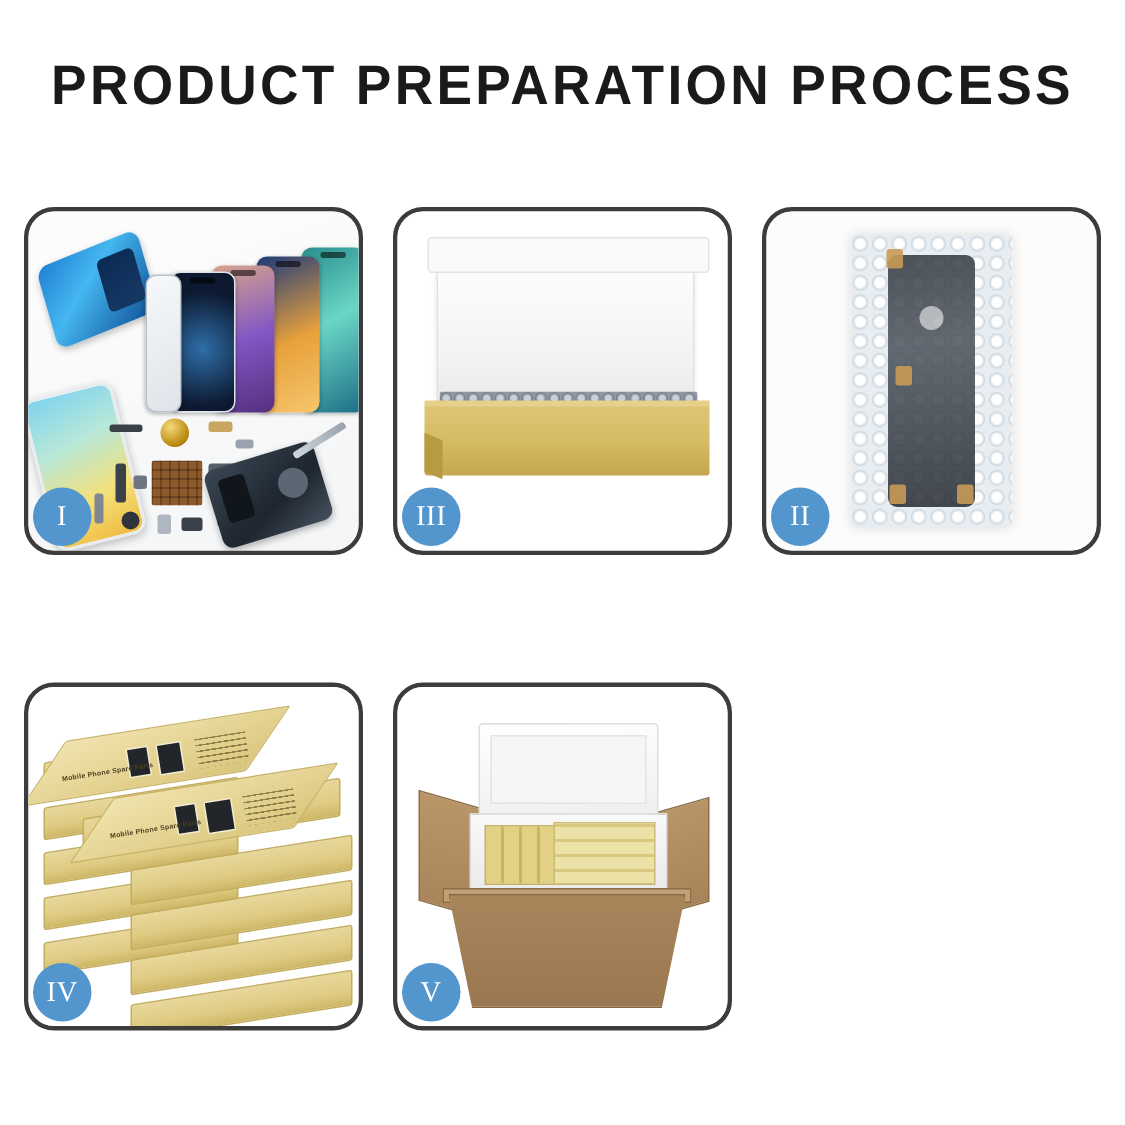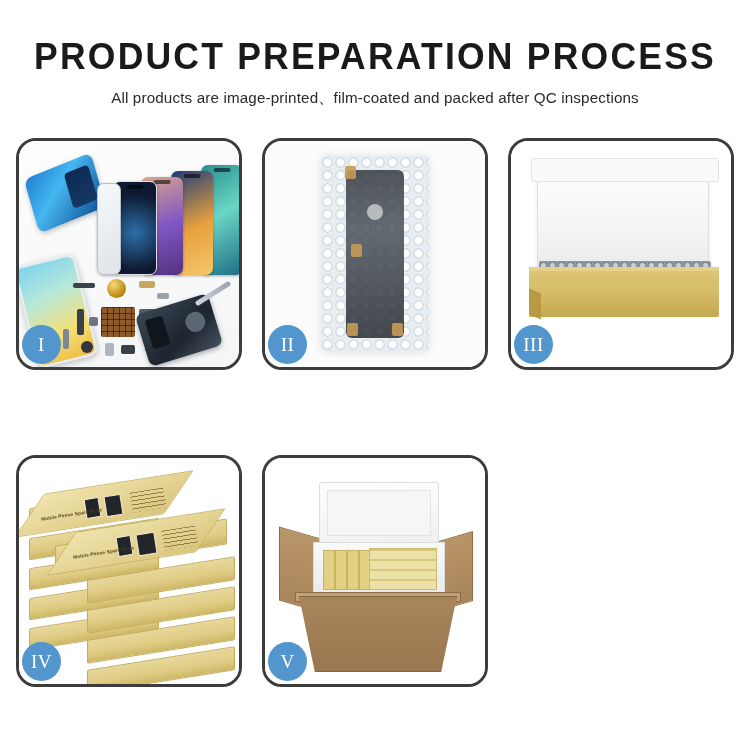--- a/index.html
+++ b/index.html
@@ -391,21 +391,20 @@
   .tv-1 { left: 42px; top: 96px; }
   .tv-2 { left: 42px; top: 160px; }
 </style>
 </head>
 <body>
 
 <div class="page">
 
   <div class="header">
     <div class="main-title">PRODUCT PREPARATION PROCESS</div>
-    <div class="sub-title">All products are image-printed、film-coated and packed after QC inspections</div>
   </div>
 
   <div class="grid">
 
     <div class="card">
       <div class="card-inner p1">
         <div class="blue-screen"></div>
         <div class="phone-lineup">
           <div class="pl pl-teal">
               <div class="notch"></div>
@@ -435,40 +434,40 @@
         <div class="part pa9"></div>
         <div class="part pa10"></div>
         <div class="part pa11"></div>
         <div class="chassis"></div>
         <div class="tweezer"></div>
       </div>
       <div class="badge">I</div>
     </div>
 
     <div class="card">
+      <div class="card-inner p3">
+        <div class="foam-lid"></div>
+        <div class="wrap-fill"></div>
+        <div class="box-tray"></div>
+        <div class="tray-side"></div>
+      </div>
+      <div class="badge">III</div>
+    </div>
+
+    <div class="card">
       <div class="card-inner p2">
         <div class="bubble-bag">
           <div class="inner-part"></div>
           <div class="tape t1"></div>
           <div class="tape t2"></div>
           <div class="tape t3"></div>
           <div class="tape t4"></div>
         </div>
       </div>
       <div class="badge">II</div>
-    </div>
-
-    <div class="card">
-      <div class="card-inner p3">
-        <div class="foam-lid"></div>
-        <div class="wrap-fill"></div>
-        <div class="box-tray"></div>
-        <div class="tray-side"></div>
-      </div>
-      <div class="badge">III</div>
     </div>
 
     <div class="card">
       <div class="card-inner p4">
         <div class="stack">
           <div class="sbox sb-back-1"></div>
           <div class="sbox sb-back-2"></div>
           <div class="sbox sb-back-3"></div>
           <div class="sbox sb-back-4"></div>
           <div class="sbox sb-back-5"></div>

